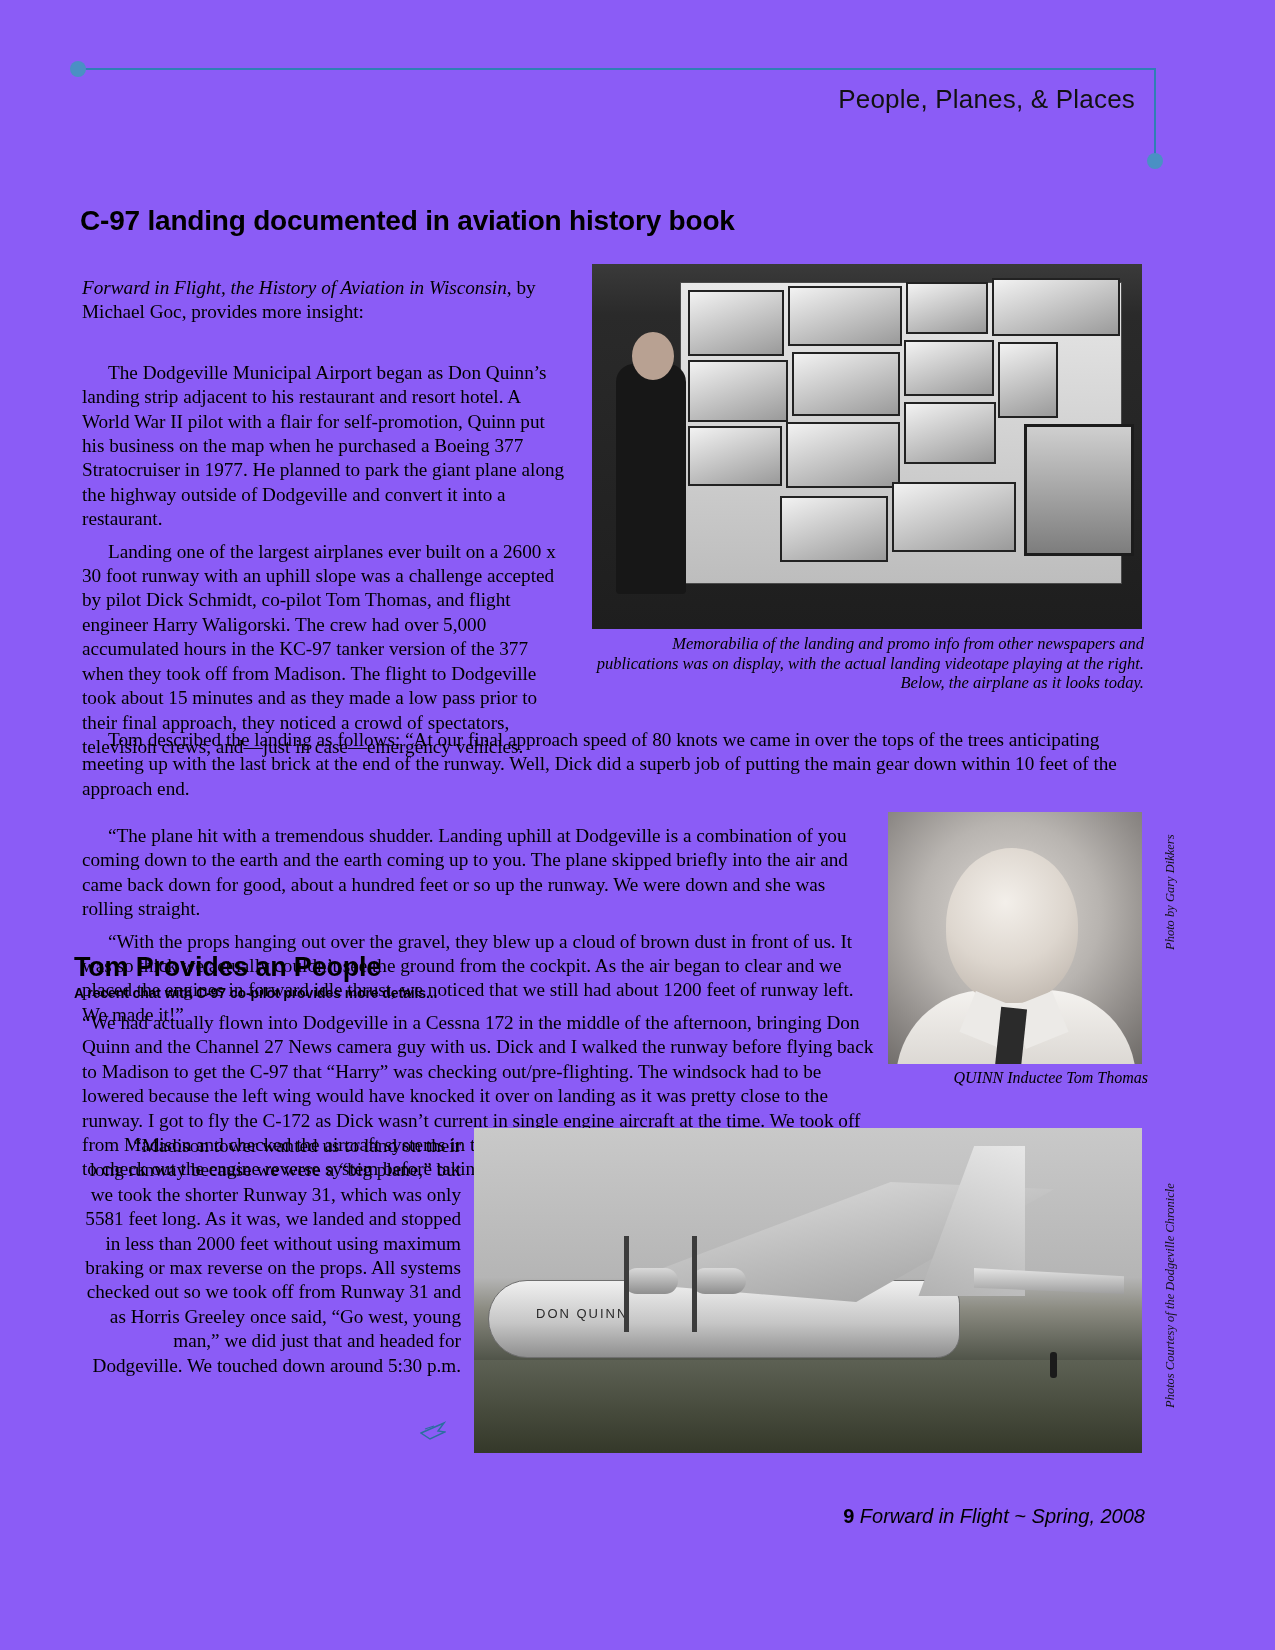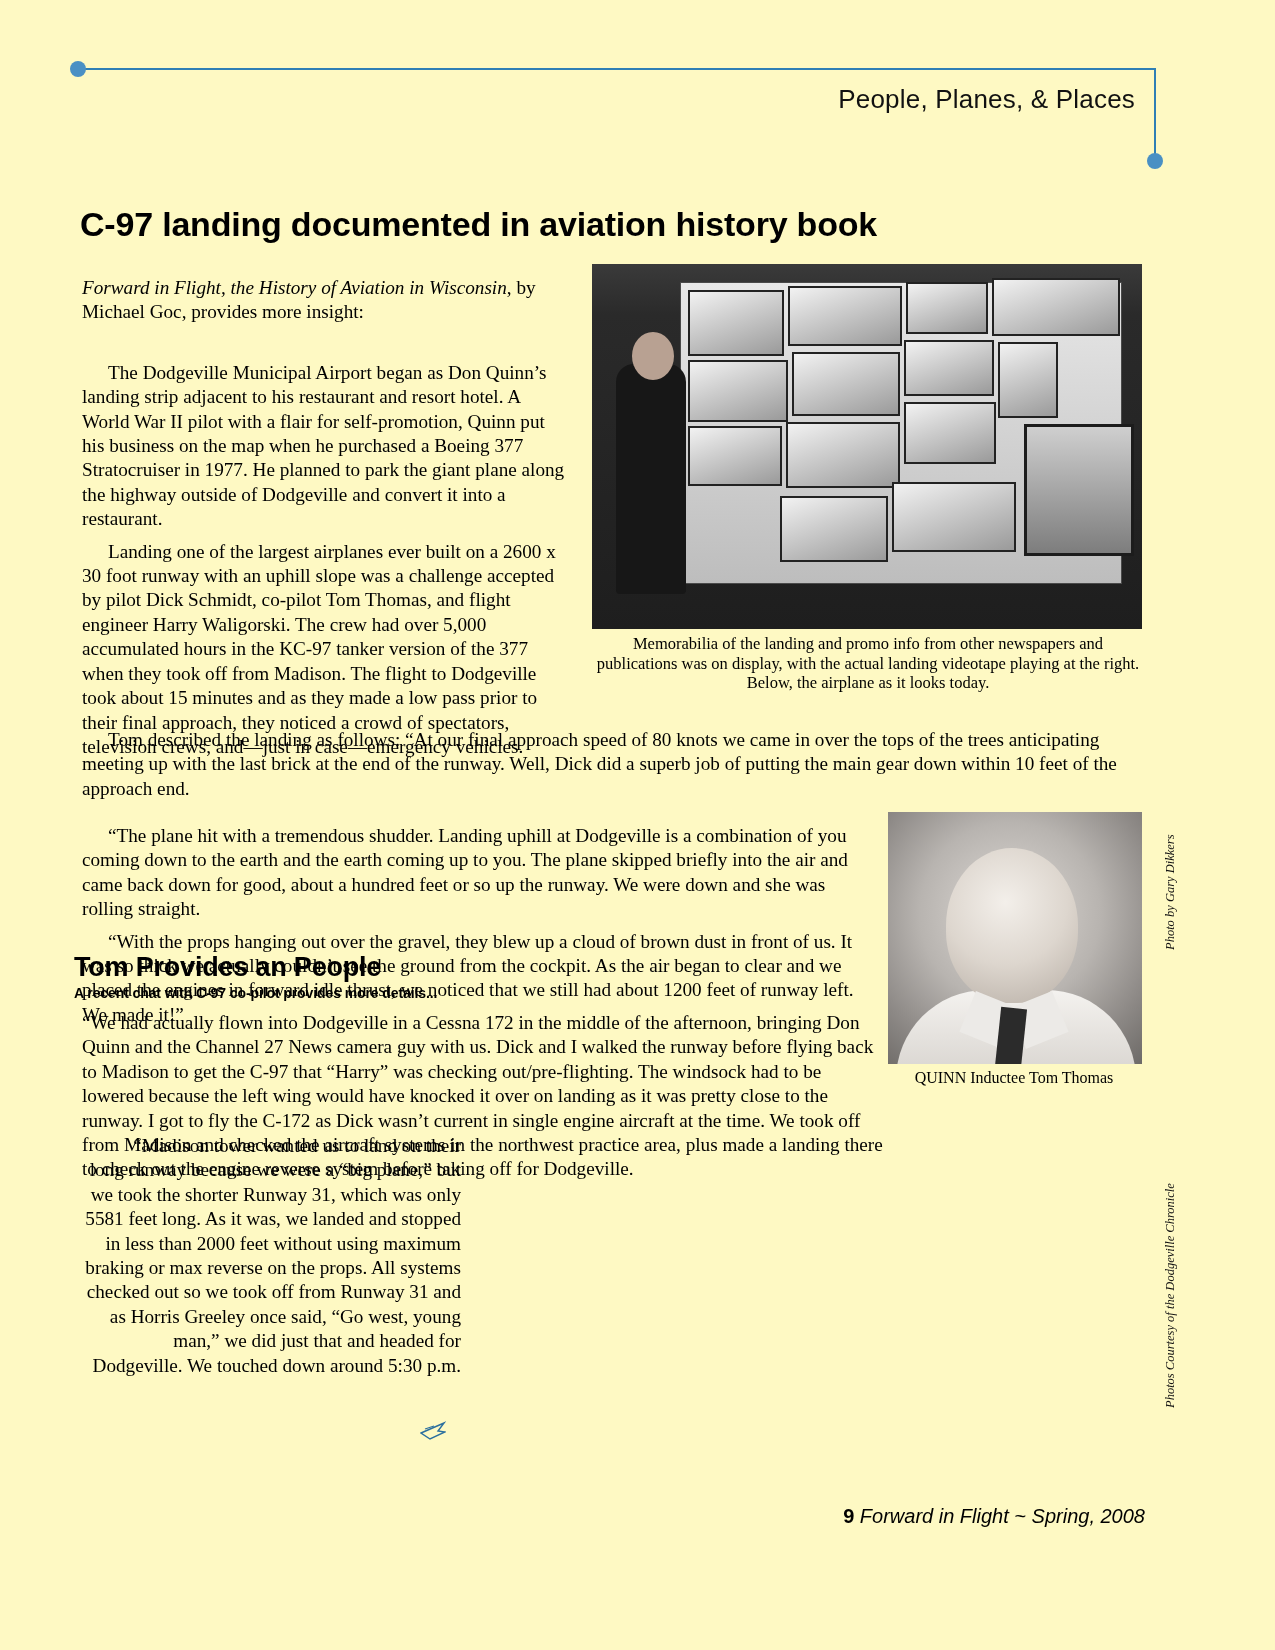--- a/index.html
+++ b/index.html
@@ -8,21 +8,21 @@
     background: #ffffff;
   }
   body {
     font-family: "Liberation Serif", serif;
     color: #000;
   }
   #page {
     position: relative;
     width: 1275px;
     height: 1650px;
-    background: #fef9c3;
+    background: #8b5cf6;
     overflow: hidden;
   }
 
   
   #header-rule {
     position: absolute;
     left: 78px;
     top: 68px;
     width: 1078px;
     height: 2px;
@@ -69,21 +69,21 @@
     color: #000;
     white-space: nowrap;
   }
   #headline .ital { font-style: italic; }
   #subhead {
     position: absolute;
     left: 80px;
     top: 205px;
     font-family: "Liberation Sans", sans-serif;
     font-weight: bold;
-    font-size: 34px;
+    font-size: 28px;
     letter-spacing: -0.2px;
     color: #000;
     white-space: nowrap;
     text-align: right;
   }
 
   
   .bodytext {
     font-family: "Liberation Serif", serif;
     font-size: 19.2px;
@@ -157,23 +157,24 @@
     background: #8d8d8d;
     overflow: hidden;
   }
   #photo-top    { left: 592px; top: 264px; width: 550px; height: 365px; }
   #photo-portrait { left: 888px; top: 812px; width: 254px; height: 252px; }
   #photo-plane  { left: 474px; top: 1128px; width: 668px; height: 325px; }
 
   .cap {
     position: absolute;
     font-family: "Liberation Serif", serif;
+    font-style: italic;
     font-size: 16.5px;
     line-height: 19.5px;
-    text-align: center;
+    text-align: right;
     color: #000;
   }
   #cap-top { left: 592px; top: 634px; width: 552px; }
   #cap-portrait { left: 880px; top: 1068px; width: 268px; font-size: 16px; }
 
   .vcredit {
     position: absolute;
     font-family: "Liberation Serif", serif;
     font-style: italic;
     font-size: 12.5px;
@@ -401,20 +402,34 @@
     <div class="pgrad"></div>
     <div class="pt-shoulder"></div>
     <div class="pt-head"></div>
     <div class="pt-collar-l"></div>
     <div class="pt-collar-r"></div>
     <div class="pt-tie"></div>
   </div>
   <div class="cap" id="cap-portrait">QUINN Inductee Tom Thomas</div>
   <div class="vcredit" id="credit-portrait">Photo by Gary Dikkers</div>
 
+  <div class="photo" id="photo-plane">
+    <div class="pgrad"></div>
+    <div class="ground"></div>
+    <div class="fuselage"></div>
+    <div class="nose-text">DON QUINN</div>
+    <div class="wing"></div>
+    <div class="tailfin"></div>
+    <div class="hstab"></div>
+    <div class="engine" style="left:150px;"></div>
+    <div class="engine" style="left:218px;"></div>
+    <div class="prop" style="left:150px;"></div>
+    <div class="prop" style="left:218px;"></div>
+    <div class="person"></div>
+  </div>
   <div class="vcredit" id="credit-plane">Photos Courtesy of the Dodgeville Chronicle</div>
 
   <div id="footer">
     <span class="pg">9</span>
     <span class="ttl">Forward in Flight ~ Spring, 2008</span>
   </div>
 
 </div>
 
 </body></html>

